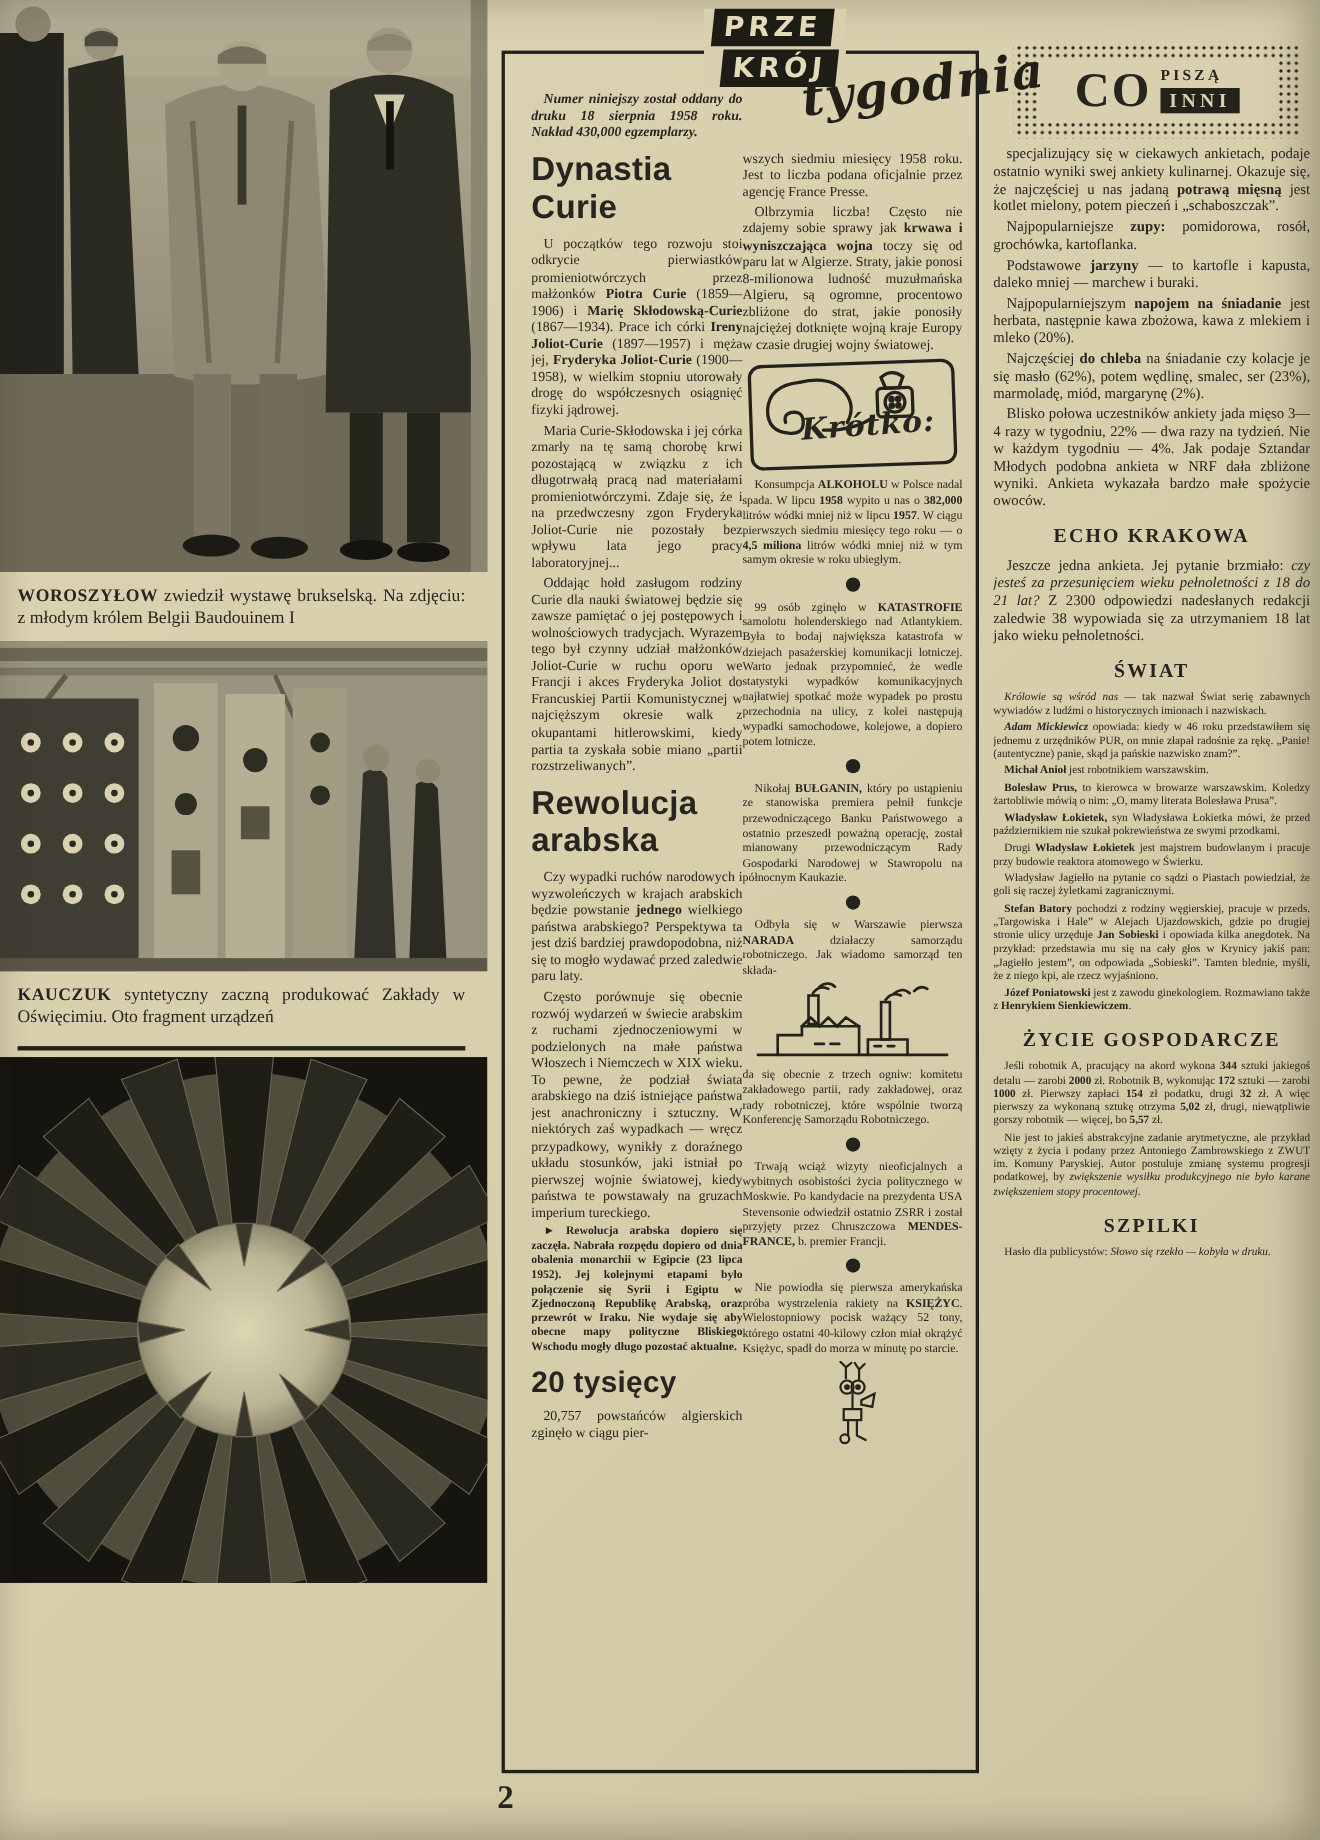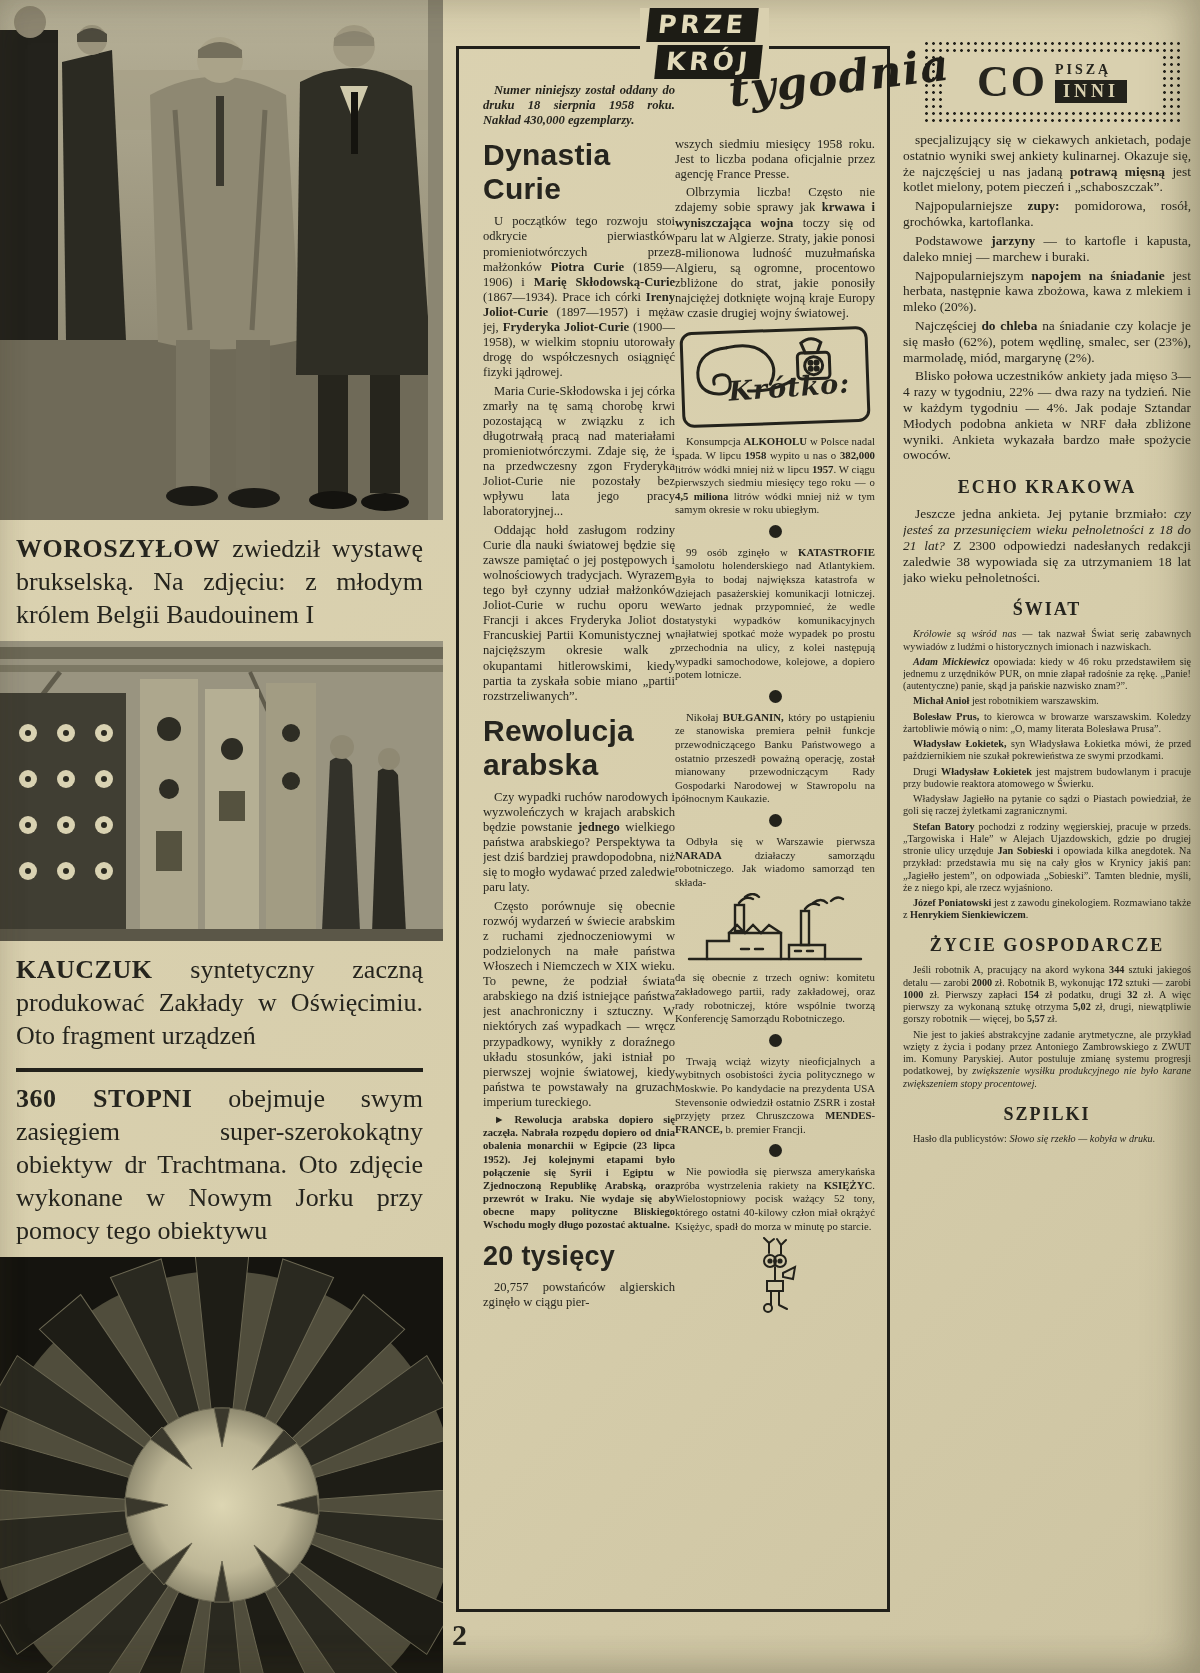--- a/index.html
+++ b/index.html
@@ -3,21 +3,21 @@
 <meta charset="utf-8">
 <style>
   html,body{margin:0;padding:0;}
   body{width:1200px;height:1673px;background:#c9c09e;font-family:"Liberation Serif",serif;color:#26251e;overflow:hidden;}
   .page{position:relative;width:1200px;height:1673px;background:linear-gradient(135deg,#dcd3b2 0%,#d7ceac 55%,#cdc4a2 100%);overflow:hidden;}
   .page::after{content:"";position:absolute;inset:0;pointer-events:none;box-shadow:inset -18px 0 40px rgba(60,55,35,.25), inset 0 -10px 30px rgba(60,55,35,.15);}
   
   .left-strip{position:absolute;left:0;top:0;width:443px;height:1673px;display:flex;flex-direction:column;}
   .left-strip>*{flex:none;}
   .photo{display:block;background:#7d7866;}
-  .caption{padding:12px 20px 10px 16px;font-size:26px;line-height:1.27;text-align:justify;}
+  .caption{padding:12px 20px 10px 16px;font-size:16px;line-height:1.27;text-align:justify;}
   .caption .b{letter-spacing:.5px;}
   .rulewrap{padding:2px 20px 2px 16px;}
   .rule{border:0;border-top:4px solid #23221b;margin:4px 0;}
   
   .masthead{position:absolute;left:640px;top:8px;z-index:5;background:#d9d0af;padding:0 8px 4px 8px;}
   .mbox{display:block;background:#1d1c15;color:#e2dab9;font-family:"DejaVu Sans",sans-serif;font-weight:bold;font-size:25px;letter-spacing:4px;padding:2px 10px 3px 10px;transform:skewX(-6deg);width:max-content;}
   .mbox2{margin-top:3px;margin-left:8px;}
   .tygodnia{position:absolute;left:728px;top:52px;z-index:5;font-family:"DejaVu Serif",serif;font-style:italic;font-weight:bold;font-size:44px;transform:rotate(-7deg);letter-spacing:1px;color:#211f18;}
   
   .frame{position:absolute;left:456px;top:46px;width:428px;height:1560px;border:3px solid #21201a;overflow:hidden;}
@@ -148,23 +148,20 @@
       <path d="M378,130 Q390,122 398,134 L406,292 L372,292 Z" fill="#2c2b23"></path>
       <circle cx="389" cy="118" r="11" fill="#8f8973"></circle>
       <rect x="0" y="288" width="443" height="12" fill="#5b5748"></rect>
     </svg>
     <div class="caption">
       <p style="margin:0"><span class="b" style="font-weight: bold;">KAUCZUK</span><span> syntetyczny zaczną produkować Zakłady w Oświęcimiu. Oto fragment urządzeń</span></p>
     </div>
     <div class="rulewrap">
         <hr class="rule">
       </div>
-    <div class="caption" style="padding-top:4px">
-      <p style="margin:0"><span class="b" style="font-weight: bold;">360 STOPNI</span><span> obejmuje swym zasięgiem super-szerokokątny obiektyw dr Trachtmana. Oto zdjęcie wykonane w Nowym Jorku przy pomocy tego obiektywu</span></p>
-    </div>
     <svg class="photo" width="443" height="478" viewBox="0 0 443 478">
       <defs>
         <radialGradient id="glow" cx=".5" cy=".5" r=".5">
           <stop offset="0" stop-color="#ddd6b3"></stop>
             <stop offset=".7" stop-color="#bdb696"></stop>
             <stop offset="1" stop-color="#8f8a70"></stop>
         </radialGradient>
         <polygon id="wg" points="-27,-252 27,-252 11,-96 -11,-96"></polygon>
       </defs>
       <rect width="443" height="478" fill="#15140f"></rect>

